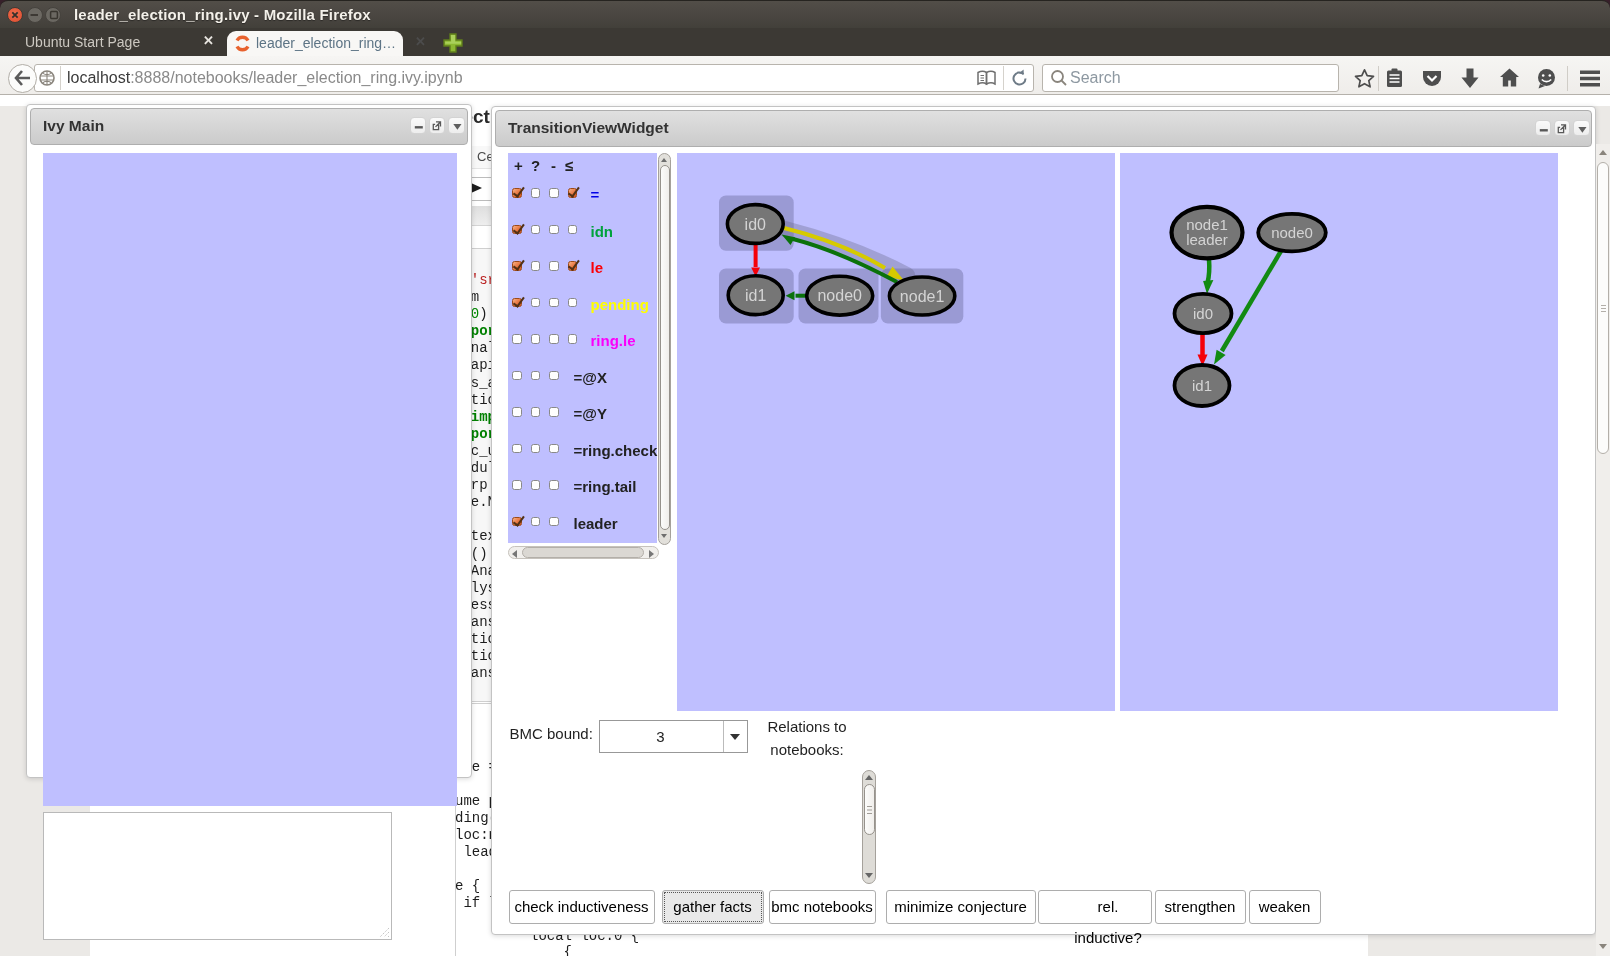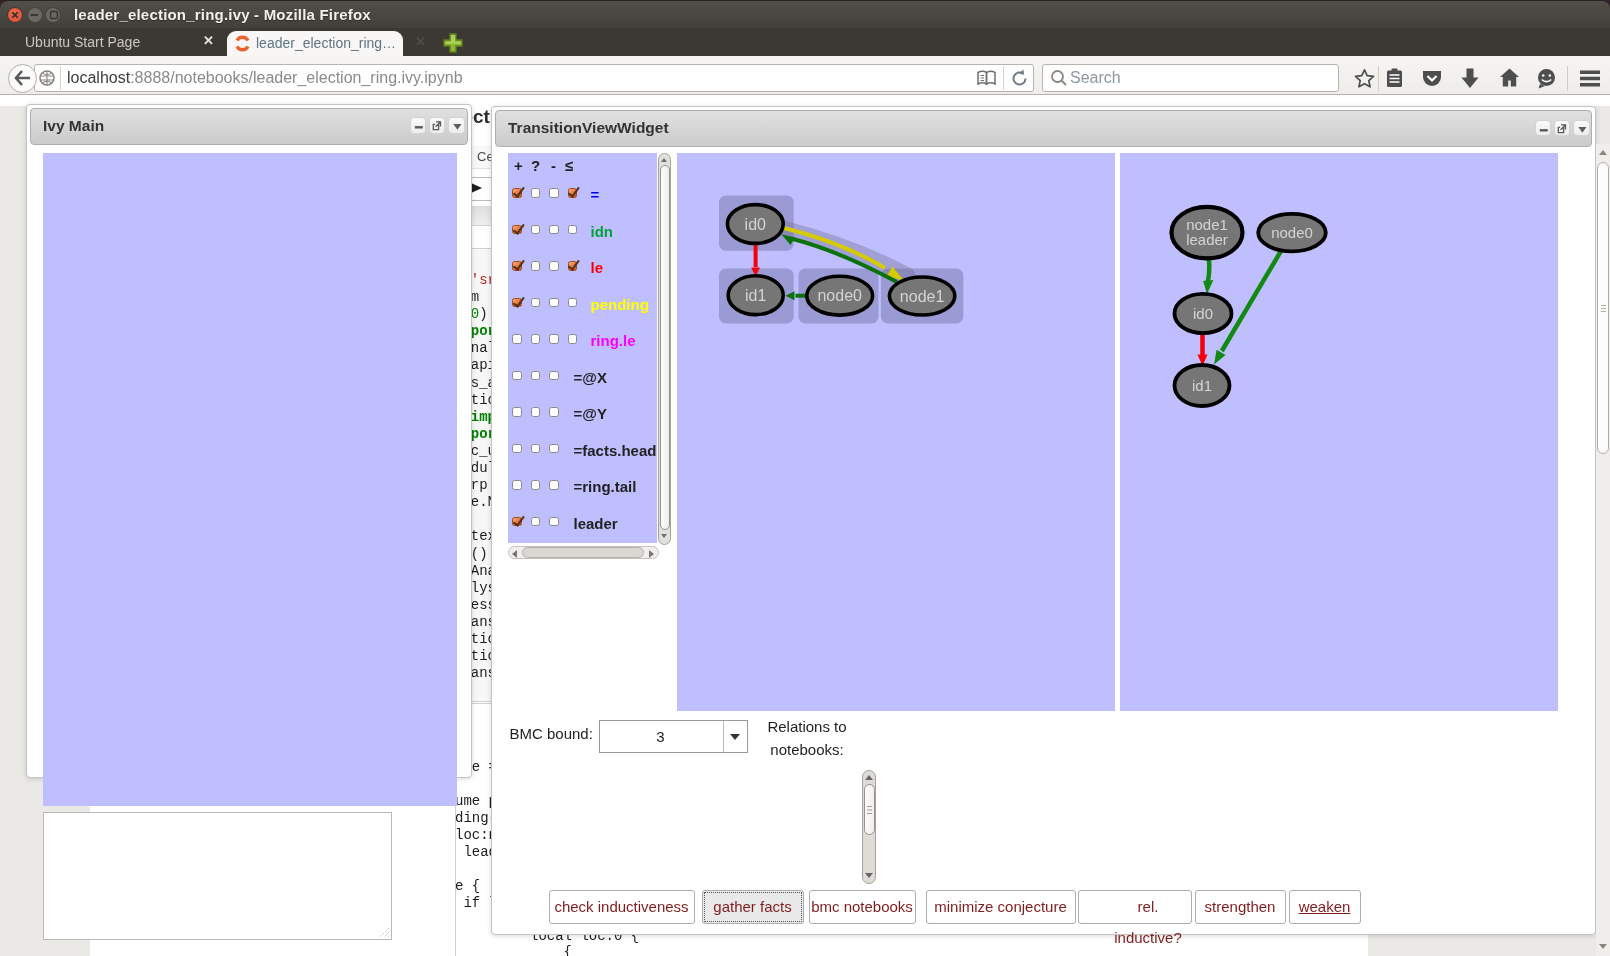--- a/index.html
+++ b/index.html
@@ -46,21 +46,21 @@
   .sbtrack { position:absolute; background:#f3f1ee; }
   .sbthumb { position:absolute; background:#fcfcfb; border:1px solid #b3afa9; border-radius:7px; }
   .sbarrow { position:absolute; width:0; height:0; }
   
   .cb { position:absolute; width:9.5px; height:9.5px; background:#fefefe; border:1px solid #898989; border-radius:2.5px; }
   .cbc { background:linear-gradient(135deg,#f7b083,#e2622a 75%,#d85a22); border-color:#9e4a16; }
   .cbc::after { content:""; position:absolute; left:2.5px; top:-4px; width:3.5px; height:9.5px;
     border-right:2.1px solid #533114; border-bottom:2.1px solid #533114; transform:rotate(36deg); }
   .rlab { position:absolute; font-weight:bold; font-size:15px; color:#222; }
   .btn { position:absolute; top:783px; height:34px; background:#fff; border:1px solid #adadad; border-radius:3px;
-    font-size:15px; color:#7f1d1d; text-align:center; line-height:31px;margin-left:40px; }
+    font-size:15px; color:#000000; text-align:center; line-height:31px; }
 </style>
 </head>
 <body>
 
 <div class="abs" style="left:0; top:0; width:10px; height:10px; background:#37202a;"></div>
 <div class="abs" style="left:1600px; top:0; width:10px; height:10px; background:#37202a;"></div>
 <div id="titlebar" style="border-radius:8px 8px 0 0;">
   <div class="winbtn" style="left:7px; background:radial-gradient(circle at 45% 40%, #ef6f4d, #e4583a 60%, #d84f30); border:1px solid #3e3b36;"></div>
   <div class="winbtn" style="left:26.5px; background:#6b6862; border:1px solid #45423d;"></div>
   <div class="winbtn" style="left:45px; background:#6b6862; border:1px solid #45423d;"></div>
@@ -271,21 +271,21 @@
     <div class="cb" style="left:39px; top:263.5px;"></div>
     <div class="cb" style="left:57.5px; top:263.5px;"></div>
   <div class="rlab" style="left:82px; top:261.5px;">=@X</div>
   <div class="cb" style="left:20.5px; top:300px;"></div>
     <div class="cb" style="left:39px; top:300px;"></div>
     <div class="cb" style="left:57.5px; top:300px;"></div>
   <div class="rlab" style="left:82px; top:298px;">=@Y</div>
   <div class="cb" style="left:20.5px; top:336.5px;"></div>
     <div class="cb" style="left:39px; top:336.5px;"></div>
     <div class="cb" style="left:57.5px; top:336.5px;"></div>
-  <div class="rlab" style="left:82px; top:334.5px;">=facts.head</div>
+  <div class="rlab" style="left:82px; top:334.5px;">=ring.check</div>
   <div class="cb" style="left:20.5px; top:373px;"></div>
     <div class="cb" style="left:39px; top:373px;"></div>
     <div class="cb" style="left:57.5px; top:373px;"></div>
   <div class="rlab" style="left:82px; top:371px;">=ring.tail</div>
   <div class="cb cbc" style="left:20.5px; top:409.5px;"></div>
     <div class="cb" style="left:39px; top:409.5px;"></div>
     <div class="cb" style="left:57.5px; top:409.5px;"></div>
   <div class="rlab" style="left:82px; top:407.5px;">leader</div>
 
   <div class="abs" style="left:166.5px; top:45.5px; width:13px; height:392px; background:#e2e0db; border:1px solid #a5a19b; border-radius:7px;"></div>
@@ -357,21 +357,21 @@
   </div>
   <div class="sbarrow" style="left:373.5px; top:766px; border-left:4px solid transparent; border-right:4px solid transparent; border-top:5px solid #666;"></div>
 
 
   <div class="btn" style="left:17px; width:146px;">check inductiveness</div>
   <div class="btn" style="left:170px; width:102px; background:#e9e9e9; outline:1px dotted #555; outline-offset:-3px;">gather facts</div>
   <div class="btn" style="left:277px; width:107px;">bmc notebooks</div>
   <div class="btn" style="left:394px; width:150px;">minimize conjecture</div>
   <div class="btn" style="left:546px; width:114px;padding-left:27px;">rel. inductive?</div>
   <div class="btn" style="left:663px; width:91px;">strengthen</div>
-  <div class="btn" style="left:757px; width:72px;text-decoration:underline;">weaken</div>
+  <div class="btn" style="left:757px; width:72px;">weaken</div>
 </div>
 
 <div class="sbtrack" style="left:1596px; top:144px; width:14px; height:812px; background:#f0eeeb;"></div>
 <div class="sbarrow" style="left:1599px; top:150px; border-left:4px solid transparent; border-right:4px solid transparent; border-bottom:5px solid #8a857d;"></div>
 <div class="sbthumb" style="left:1597px; top:162px; width:12px; height:292px;">
   <div style="position:absolute; left:3px; top:142px; width:5px; height:1px; background:#b3afa9; box-shadow:0 3px 0 #b3afa9, 0 6px 0 #b3afa9;"></div>
 </div>
 <div class="sbarrow" style="left:1599px; top:944px; border-left:4px solid transparent; border-right:4px solid transparent; border-top:5px solid #8a857d;"></div>
 
 </body></html>

